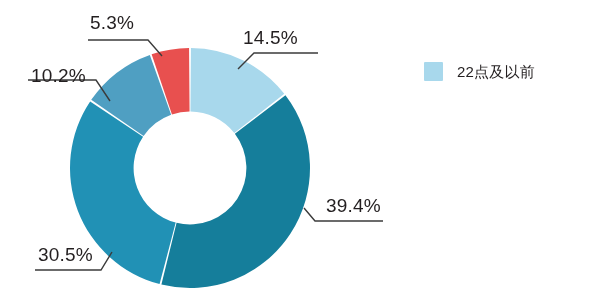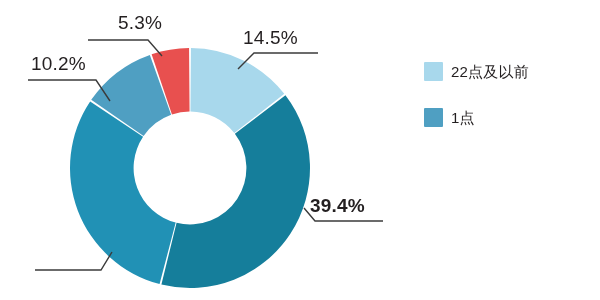--- a/index.html
+++ b/index.html
@@ -46,42 +46,42 @@
     align-items: center;
     height: 46px;
   }
   .legend-swatch {
     width: 19px;
     height: 19px;
     flex: 0 0 19px;
     border-radius: 1px;
   }
   .legend-label {
-    margin-left: 8px;
+    margin-left: 14px;
     font-size: 15px;
     color: #231f20;
     letter-spacing: 0.2px;
     white-space: nowrap;
     line-height: 1;
   }
 
   
   .callout {
     position: absolute;
     font-size: 19px;
     color: #231f20;
     white-space: nowrap;
     line-height: 1;
     letter-spacing: 0.2px;
   }
   .cal-145 { left: 243px; top: 28px; }
-  .cal-394 { left: 310px; top: 196px; font-weight: bold; }
+  .cal-394 { left: 326px; top: 196px; }
   .cal-305 { left: 38px;  top: 245px; }
-  .cal-102 { left: 31px;  top: 54px;  }
-  .cal-53  { left: 90px;  top: 13px; margin-left: 28px;  }
+  .cal-102 { left: 31px;  top: 66px;  }
+  .cal-53  { left: 90px;  top: 13px;  }
 </style>
 </head>
 <body>
 
 <div id="chart-root">
 
   <svg class="chart-svg" viewBox="0 0 600 300">
     <g id="donut-slices">
         <path d="M 190.94246810664535 48.00370108262524 A 120 120 0 0 1 284.30574420619405 93.79469958476086 L 234.3236997769112 133.1235088048376 A 56.4 56.4 0 0 0 190.44296001012333 111.60173950883387 Z" fill="#a8d8ec"></path>
         <path d="M 285.4596761404074 95.28514435709482 A 120 120 0 0 1 161.40805277776448 284.5439854906331 L 176.5617848055493 222.77567318059755 A 56.4 56.4 0 0 0 234.86604778599147 133.82401784783457 Z" fill="#157e9b"></path>
@@ -101,24 +101,21 @@
 
       <path d="M 162,56 L 148,40 L 88,40"></path>
     </g>
   </svg>
 
   <div class="legend">
     <div class="legend-item">
       <span class="legend-swatch" style="background: rgb(168, 216, 236);"></span>
       <span class="legend-label">22点及以前</span>
     </div>
-    <div class="legend-item">
-      <span class="legend-swatch" style="background: rgb(79, 159, 194);"></span>
-      <span class="legend-label">1点</span>
-    </div>
   </div>
 
   <div class="callout cal-145">14.5%</div>
   <div class="callout cal-394">39.4%</div>
+  <div class="callout cal-305">30.5%</div>
   <div class="callout cal-102">10.2%</div>
   <div class="callout cal-53">5.3%</div>
 
 </div>
 
 </body></html>

